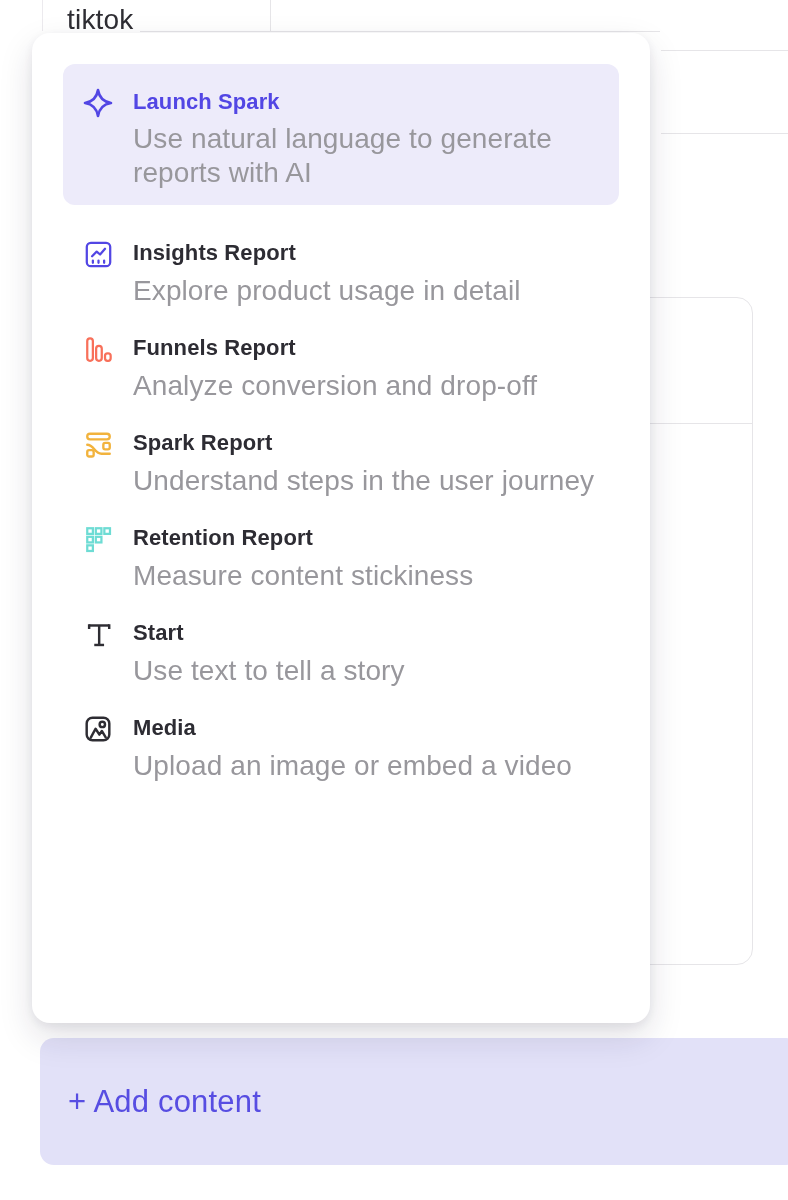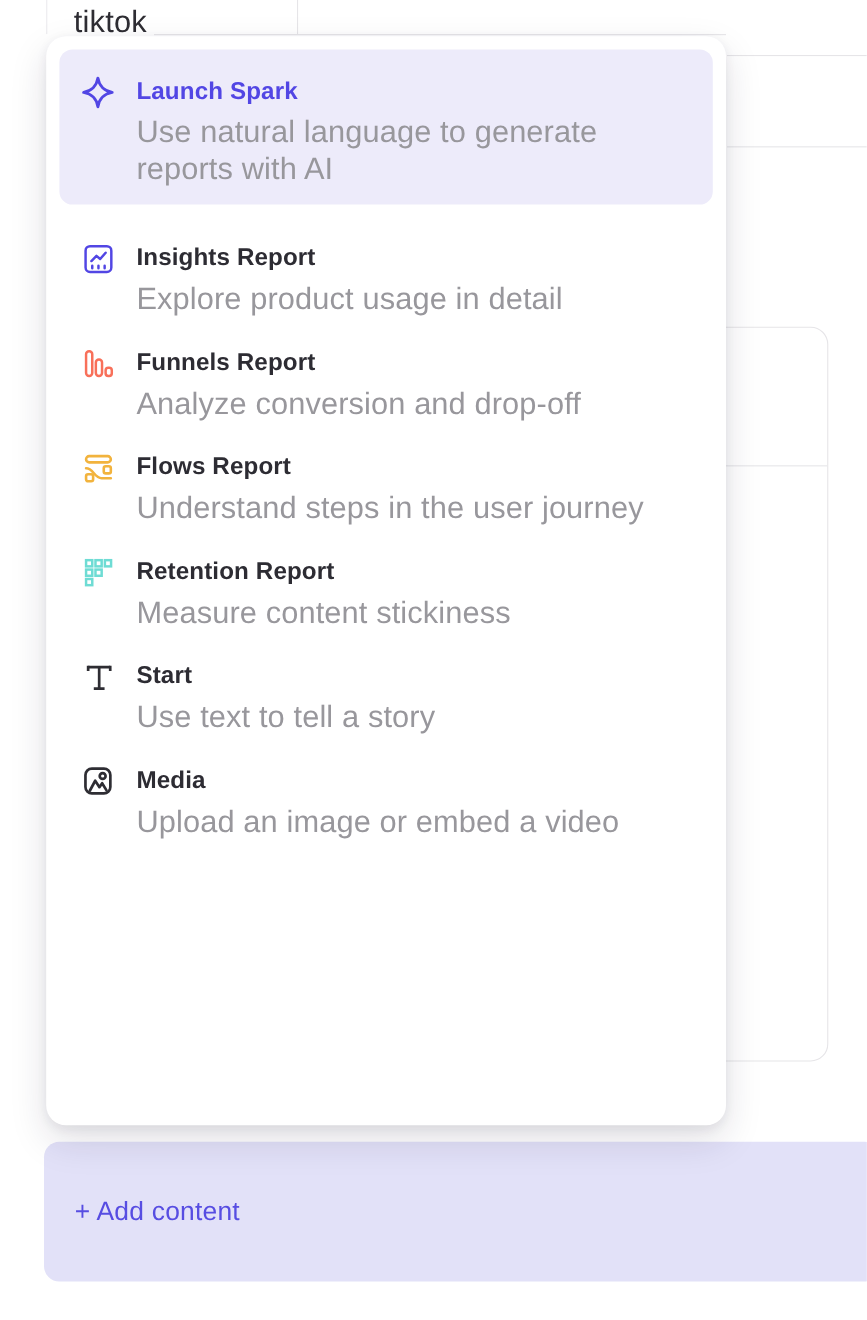--- a/index.html
+++ b/index.html
@@ -32,24 +32,24 @@
     position:absolute;left:520px;top:297px;width:233px;height:668px;
     background:#fff;border:1px solid var(--line);border-radius:16px;
   }
   .bg-card-divider{position:absolute;left:521px;top:423px;width:231px;height:1px;background:var(--line);}
   .bg-breadcrumb{
     position:absolute;left:67px;top:4px;
     font-size:28px;color:var(--ink);letter-spacing:.2px;
   }
   
   .popover{
-    position:absolute;left:42px;top:33px;width:618px;height:990px;
+    position:absolute;left:32px;top:33px;width:618px;height:990px;
     background:#ffffff;border-radius:18px;
     box-shadow:0 14px 34px rgba(28,27,51,.13), 0 3px 10px rgba(28,27,51,.07);
-    padding:12px;
+    padding:31px;
     z-index:5;
   }
   .menu-item{
     display:flex;align-items:flex-start;
     padding:0 20px;
     cursor:pointer;
   }
   .menu-item.highlight{
     background:var(--highlight-bg);
     border-radius:12px;
@@ -84,21 +84,21 @@
   
   .add-content{
     position:absolute;left:40px;top:1038px;width:760px;height:127px;
     background:var(--add-content-bg);border-radius:14px;
     display:flex;align-items:center;
     padding-left:28px;
     cursor:pointer;
     z-index:2;
   }
   .add-content-label{
-    font-size:24px;color:#574de2;letter-spacing:.2px;
+    font-size:31px;color:#574de2;letter-spacing:.2px;
   }
 </style>
 </head>
 <body>
 
 <div class="bg-vline-left"></div>
 <div class="bg-vline"></div>
 <div class="bg-hline-top"></div>
 <div class="bg-hline-r1"></div>
 <div class="bg-hline-r2"></div>
@@ -152,21 +152,21 @@
   <div class="menu-item">
     <span class="icon-box">
       <svg class="ic amber" width="27" height="27" viewBox="0 0 24 24" fill="none" stroke="currentColor" stroke-width="2.1" stroke-linecap="round" stroke-linejoin="round">
         <rect x="2" y="2.4" width="20" height="5" rx="2.5"></rect>
         <rect x="2" y="17" width="5.7" height="5.7" rx="1.6"></rect>
         <rect x="16.3" y="10.6" width="5.7" height="5.7" rx="1.6"></rect>
         <path d="M2 12.2 C8 12.2 8.6 20.2 14.6 20.2 H22"></path>
       </svg>
     </span>
     <span class="item-text">
-      <span class="item-title">Flows Report</span>
+      <span class="item-title">Spark Report</span>
       <span class="item-desc" style="display:block">Understand steps in the user journey</span>
     </span>
   </div>
 
   <div class="menu-item">
     <span class="icon-box">
       <svg class="ic teal" width="27" height="27" viewBox="0 0 24 24" fill="none" stroke="currentColor" stroke-width="2" stroke-linejoin="miter">
         <rect x="2" y="2" width="5" height="5"></rect>
         <rect x="9.6" y="2" width="5" height="5"></rect>
         <rect x="17.2" y="2" width="5" height="5"></rect>

